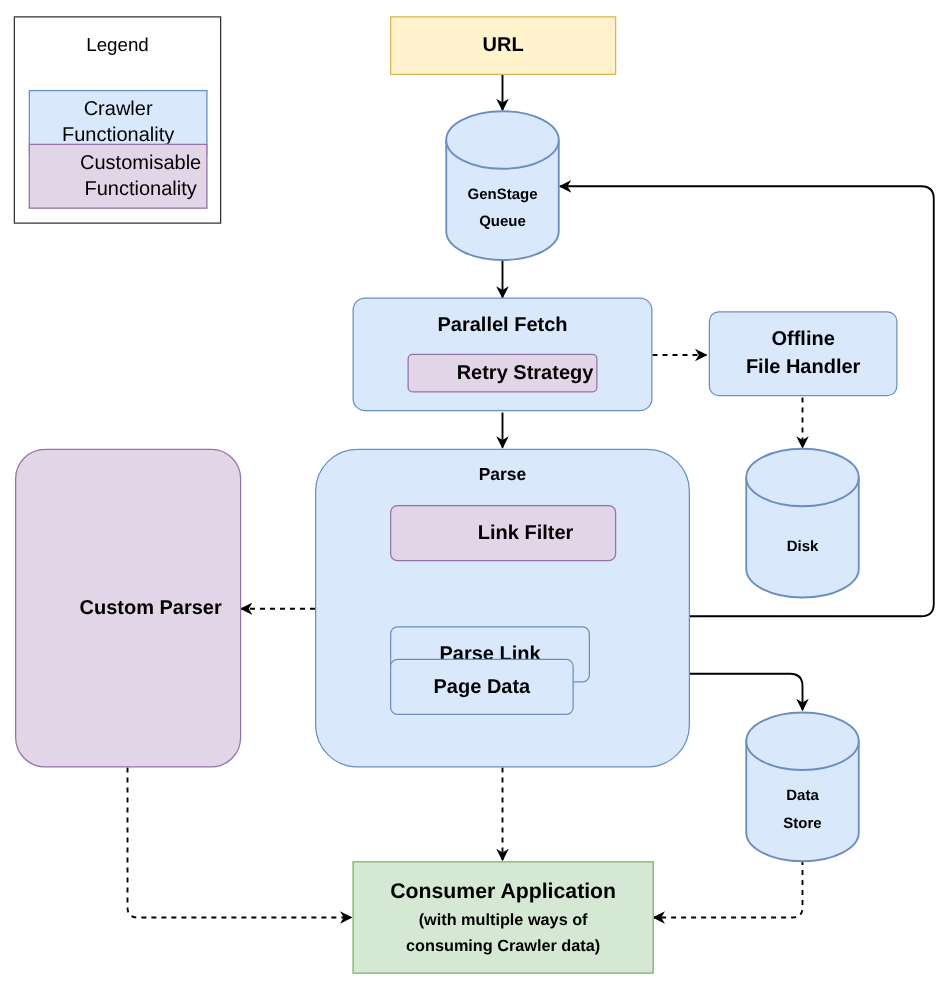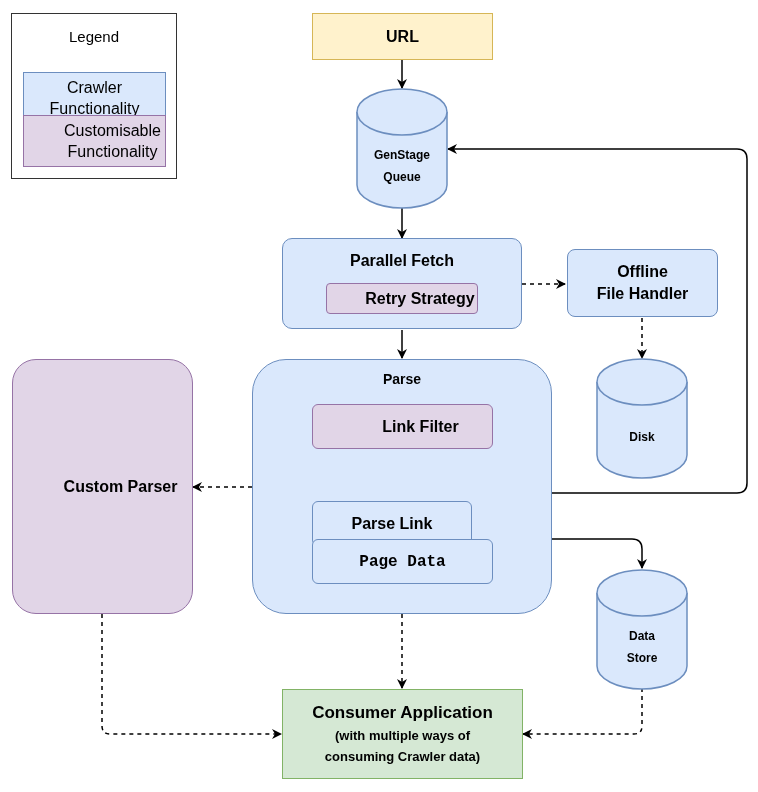--- a/index.html
+++ b/index.html
@@ -101,21 +101,21 @@
 <div class="cyl-label" style="left:597px; top:426px; width:90px;">Disk</div>
 
 <div class="box blue" style="left:252px; top:359px; width:300px; height:255px; border-radius:34px;"></div>
 <div class="group-title" style="left:252px; top:371px; width:300px;">Parse</div>
 <div class="box purple bold" style="left:312px; top:404px; width:181px; height:45px; border-radius:6px;">
   <span>Link Filter</span>
 </div>
 <div class="box blue bold" style="left:312px; top:471px; width:160px; height:45px; border-radius:6px;margin-top:30px;">
   <span>Parse Link</span>
 </div>
-<div class="box blue bold" style="left:312px; top:539px; width:181px; height:45px; border-radius:6px;font-family:Liberation Mono, monospace;">
+<div class="box blue bold" style="left:312px; top:527px; width:147px; height:45px; border-radius:6px;">
   <span>Page Data</span>
 </div>
 
 <div class="box purple bold" style="left:12px; top:359px; width:181px; height:255px; border-radius:24px;text-align:center;">
   <span>Custom Parser</span>
 </div>
 
 <div class="cyl-label" style="left:597px; top:625px; width:90px;">
   <span>Data</span><br>
   <span>Store</span>

